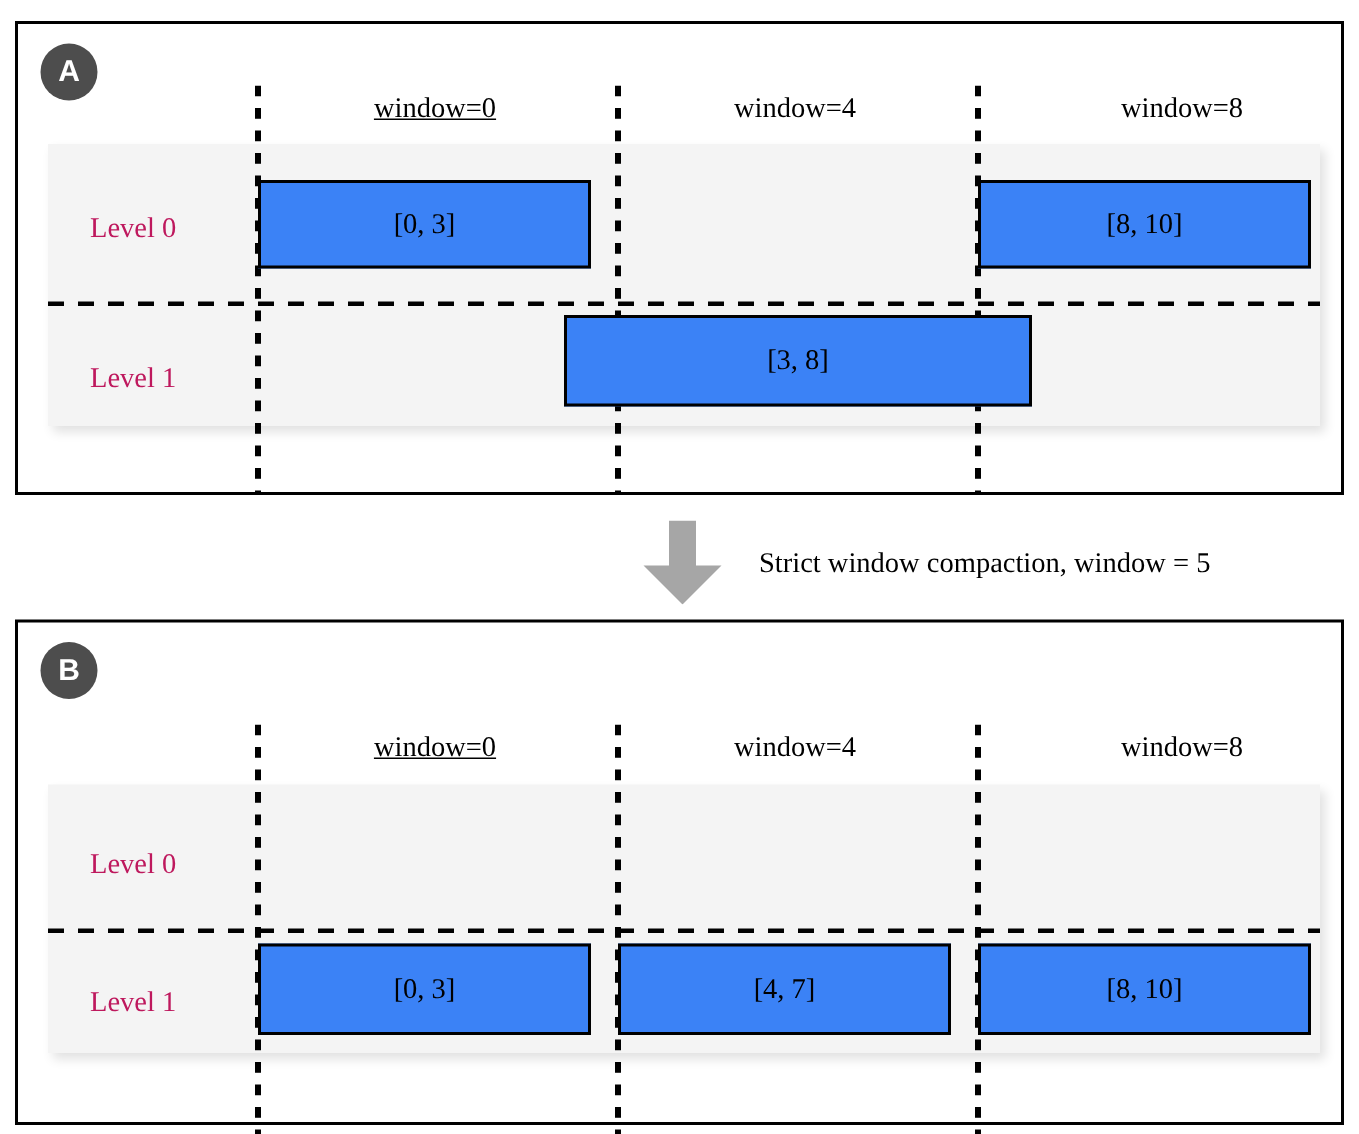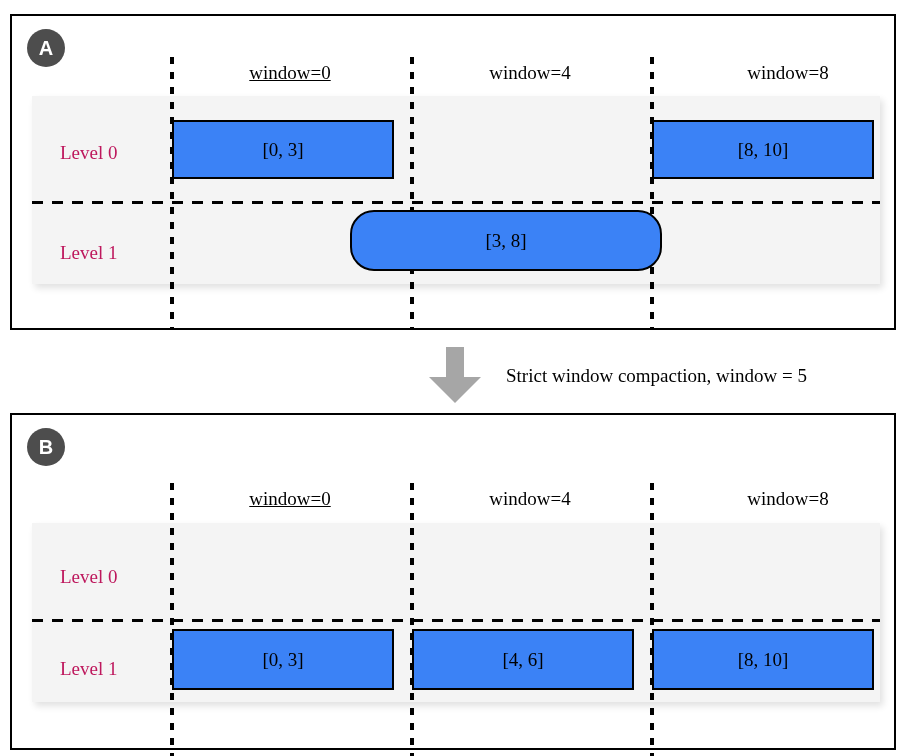--- a/index.html
+++ b/index.html
@@ -125,21 +125,21 @@
     align-items: center;
     justify-content: center;
     font-size: 19px;
     color: #000000;
     box-sizing: border-box;
   }
 
   
   #box-a-0-3  { left: 160px; top: 104px; width: 222px; height: 59px; }
   #box-a-8-10 { left: 640px; top: 104px; width: 222px; height: 59px; }
-  #box-a-3-8  { left: 338px; top: 194px; width: 312px; height: 61px; border-radius: 24px; }
+  #box-a-3-8  { left: 364px; top: 194px; width: 312px; height: 61px; }
 
   
   #box-b-0-3  { left: 160px; top: 214px; width: 222px; height: 61px; }
   #box-b-4-7  { left: 400px; top: 214px; width: 222px; height: 61px; }
   #box-b-8-10 { left: 640px; top: 214px; width: 222px; height: 61px; }
 
   
   #transition {
     position: absolute;
     left: 0;
@@ -213,18 +213,18 @@
     <div class="vline vline-b vx1"></div>
     <div class="vline vline-b vx2"></div>
     <div class="vline vline-b vx3"></div>
 
     <div class="hline" id="hline-b"></div>
 
     <div class="level-label ll-b0">Level 0</div>
     <div class="level-label ll-b1">Level 1</div>
 
     <div class="interval-box" id="box-b-0-3">[0, 3]</div>
-    <div class="interval-box" id="box-b-4-7">[4, 6]</div>
+    <div class="interval-box" id="box-b-4-7">[4, 7]</div>
     <div class="interval-box" id="box-b-8-10">[8, 10]</div>
 
   </div>
 
 </div>
 
 </body></html>

